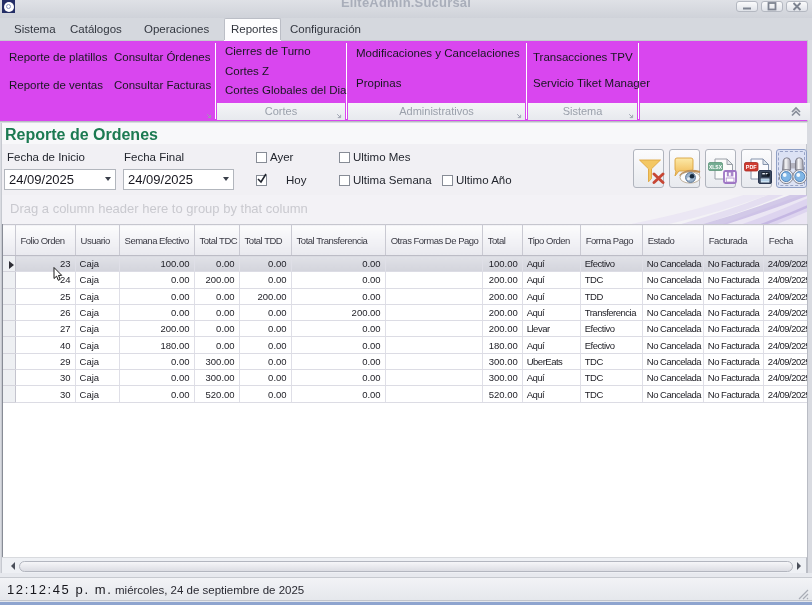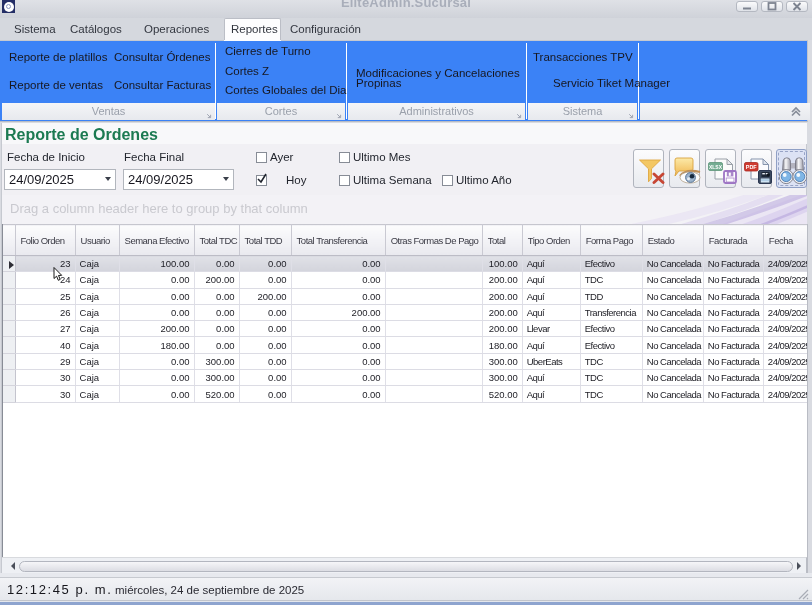--- a/index.html
+++ b/index.html
@@ -22,21 +22,21 @@
 .winbtn svg { display:block; margin:0 auto; }
 
 
 #menurow { left:0; top:18px; width:812px; height:22px; background:#d5d8de; }
 .tab { position:absolute; top:0; height:22px; line-height:22px; font-size:11.5px; color:#32363f; }
 #tabsel { position:absolute; left:224px; top:0px; width:57px; height:22px;
   background:#fdfdfe; border:1px solid #bbbec6; border-bottom:none;
   border-radius:2px 2px 0 0; }
 
 
-#ribbon { left:0; top:40px; width:808px; height:82px; background:#3b82f6; border-right:1px solid #c2c5cd;
+#ribbon { left:0; top:40px; width:808px; height:82px; background:#d946ef; border-right:1px solid #c2c5cd;
   border-top:1px solid #c6c9d0; border-bottom:1px solid #b9bcc4; }
 #ribbon .noline { position:absolute; left:224px; top:-1px; width:57px; height:1px; background:#fdfdfe; }
 .ritem { position:absolute; font-size:11.5px; color:#17171f; white-space:nowrap; }
 .gsep { position:absolute; top:2px; width:1px; height:76px; background:#dcdee3;
   border-right:1px solid #fff; }
 .glabelrow { position:absolute; top:62px; height:17px;
   background:linear-gradient(#f4f5f7,#e7e9ee); text-align:center;
   font-size:11px; color:#9aa0ab; line-height:17px; }
 .garrow { position:absolute; top:72px; width:6px; height:6px; }
 
@@ -140,27 +140,26 @@
 
   <span class="ritem" style="left:9px;   top:10px;">Reporte de platillos</span>
   <span class="ritem" style="left:114px; top:10px;">Consultar Órdenes</span>
   <span class="ritem" style="left:9px;   top:38px;">Reporte de ventas</span>
   <span class="ritem" style="left:114px; top:38px;">Consultar Facturas</span>
 
   <span class="ritem" style="left:225px; top:4px;">Cierres de Turno</span>
   <span class="ritem" style="left:225px; top:24px;">Cortes Z</span>
   <span class="ritem" style="left:225px; top:43px;">Cortes Globales del Dia</span>
 
-  <span class="ritem" style="left:356px; top:26px;">Modificaciones y Cancelaciones</span>
+  <span class="ritem" style="left:356px; top:6px;">Modificaciones y Cancelaciones</span>
   <span class="ritem" style="left:356px; top:36px;">Propinas</span>
 
   <span class="ritem" style="left:533px; top:10px;">Transacciones TPV</span>
-  <span class="ritem" style="left:533px; top:36px;margin-left:20px;">Servicio Tiket Manager</span>
-
-  <div class="glabelrow" style="left:2px;   width:213px;">Ventas</div>
+  <span class="ritem" style="left:533px; top:36px;">Servicio Tiket Manager</span>
+
   <div class="glabelrow" style="left:217px; width:128px;">Cortes</div>
   <div class="glabelrow" style="left:348px; width:177px;">Administrativos</div>
   <div class="glabelrow" style="left:528px; width:109px;">Sistema</div>
   <div class="glabelrow" style="left:640px; width:170px;"></div>
 
   <svg class="garrow" style="left:206px;" viewBox="0 0 6 6">
       <path d="M1.2 1.2 L4.2 4.2 M4.6 1.8 V4.6 H1.8" fill="none" stroke="#989eab" stroke-width="0.9"></path>
     </svg>
   <svg class="garrow" style="left:336px;" viewBox="0 0 6 6">
       <path d="M1.2 1.2 L4.2 4.2 M4.6 1.8 V4.6 H1.8" fill="none" stroke="#989eab" stroke-width="0.9"></path>

